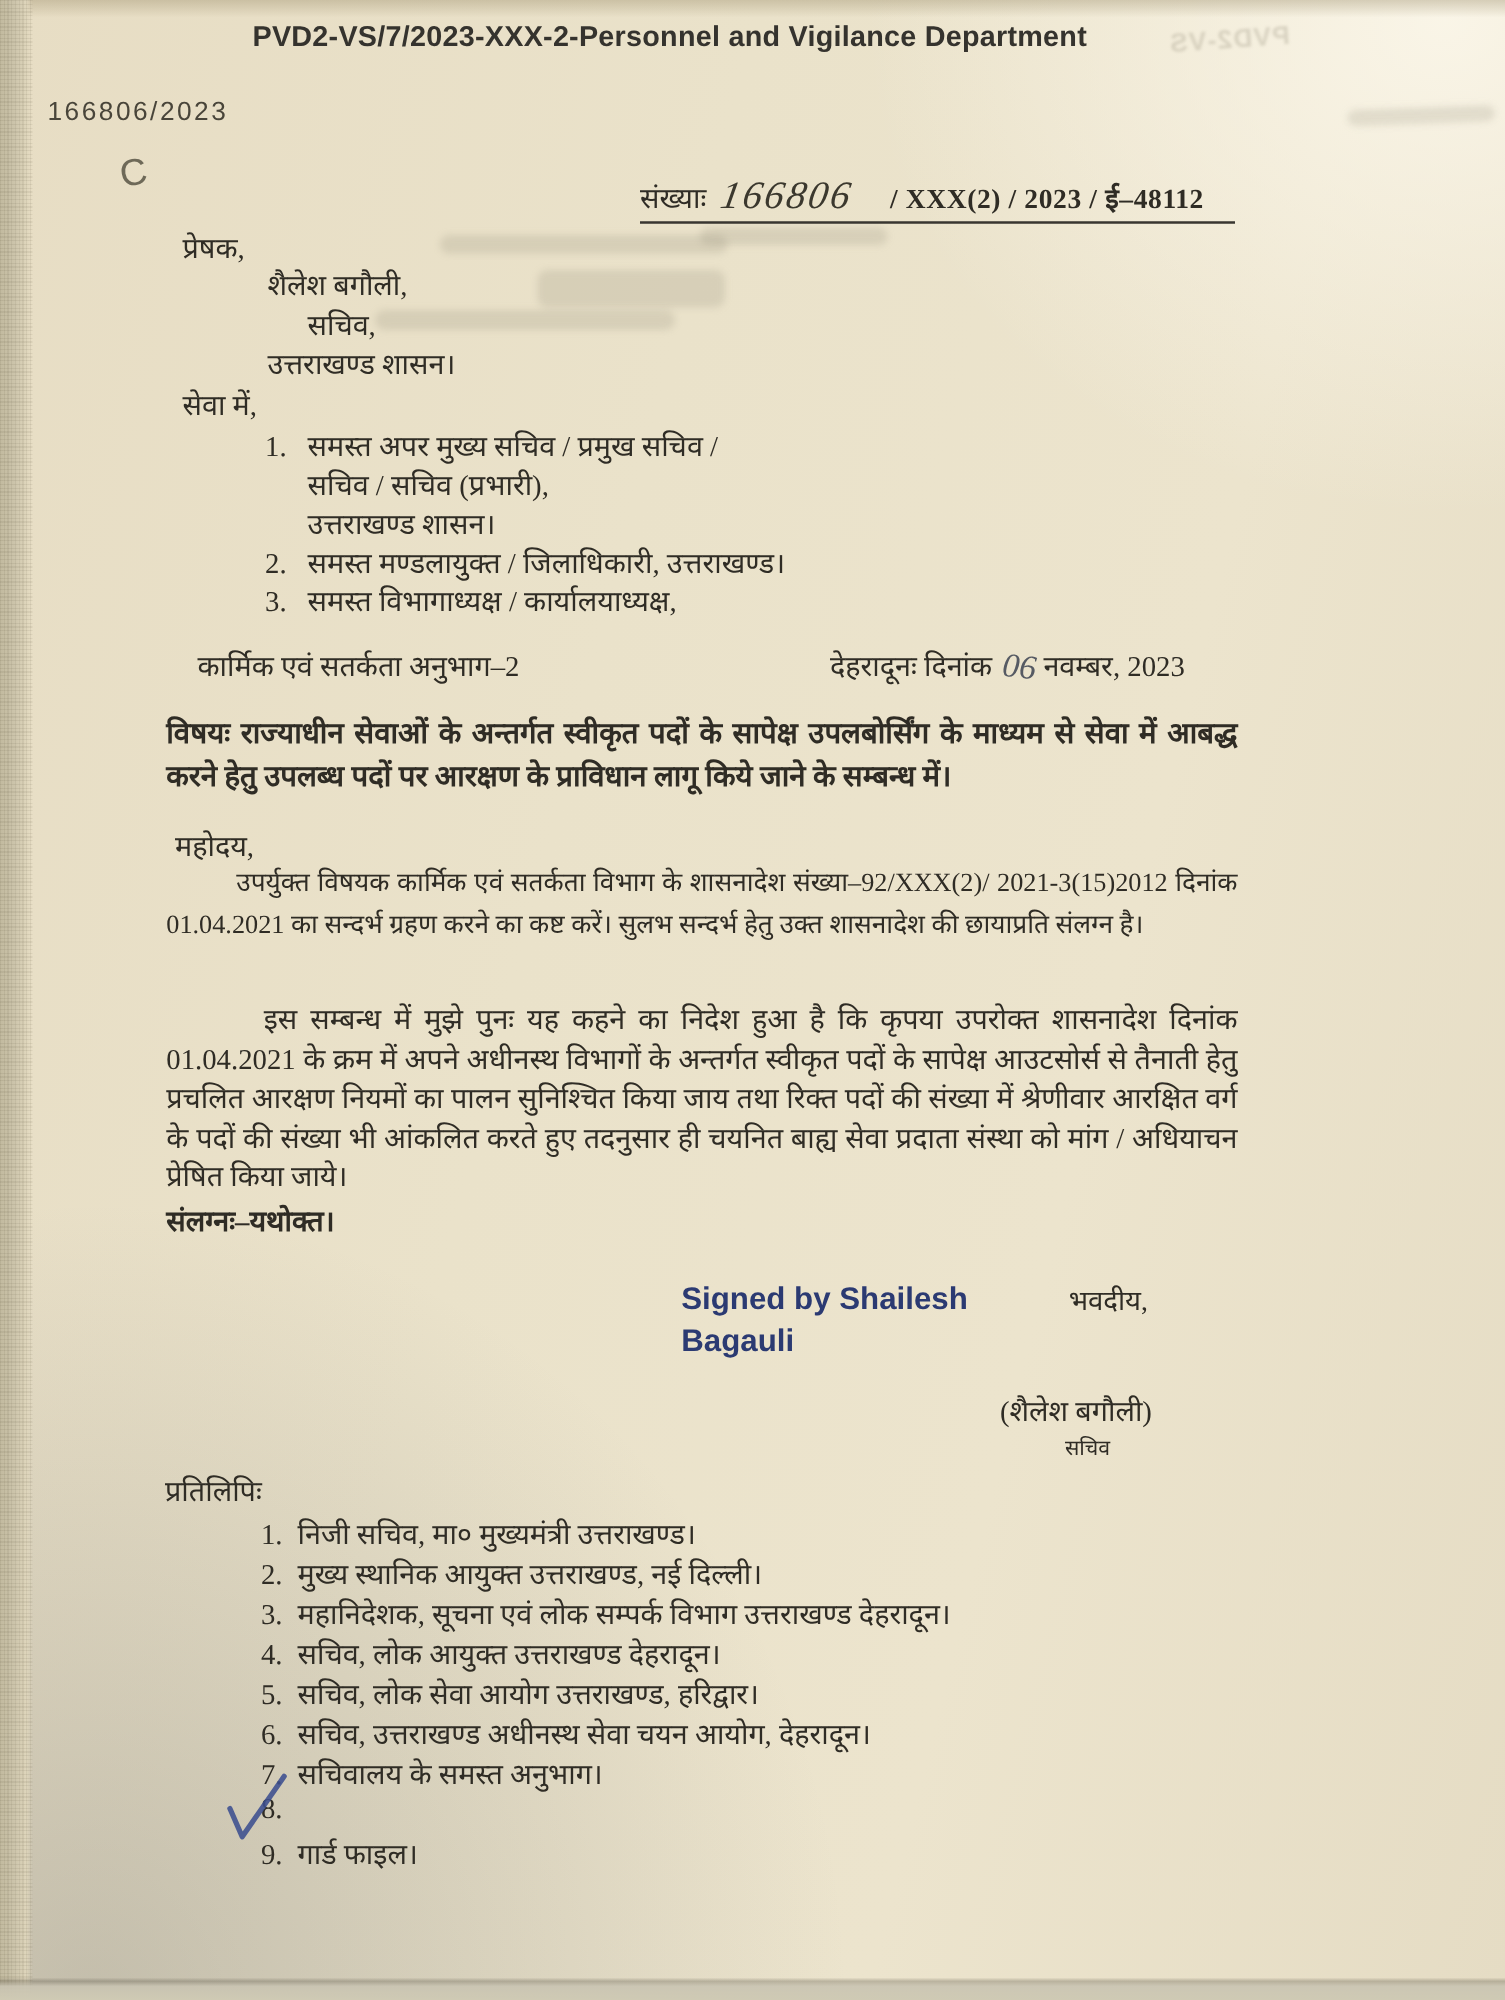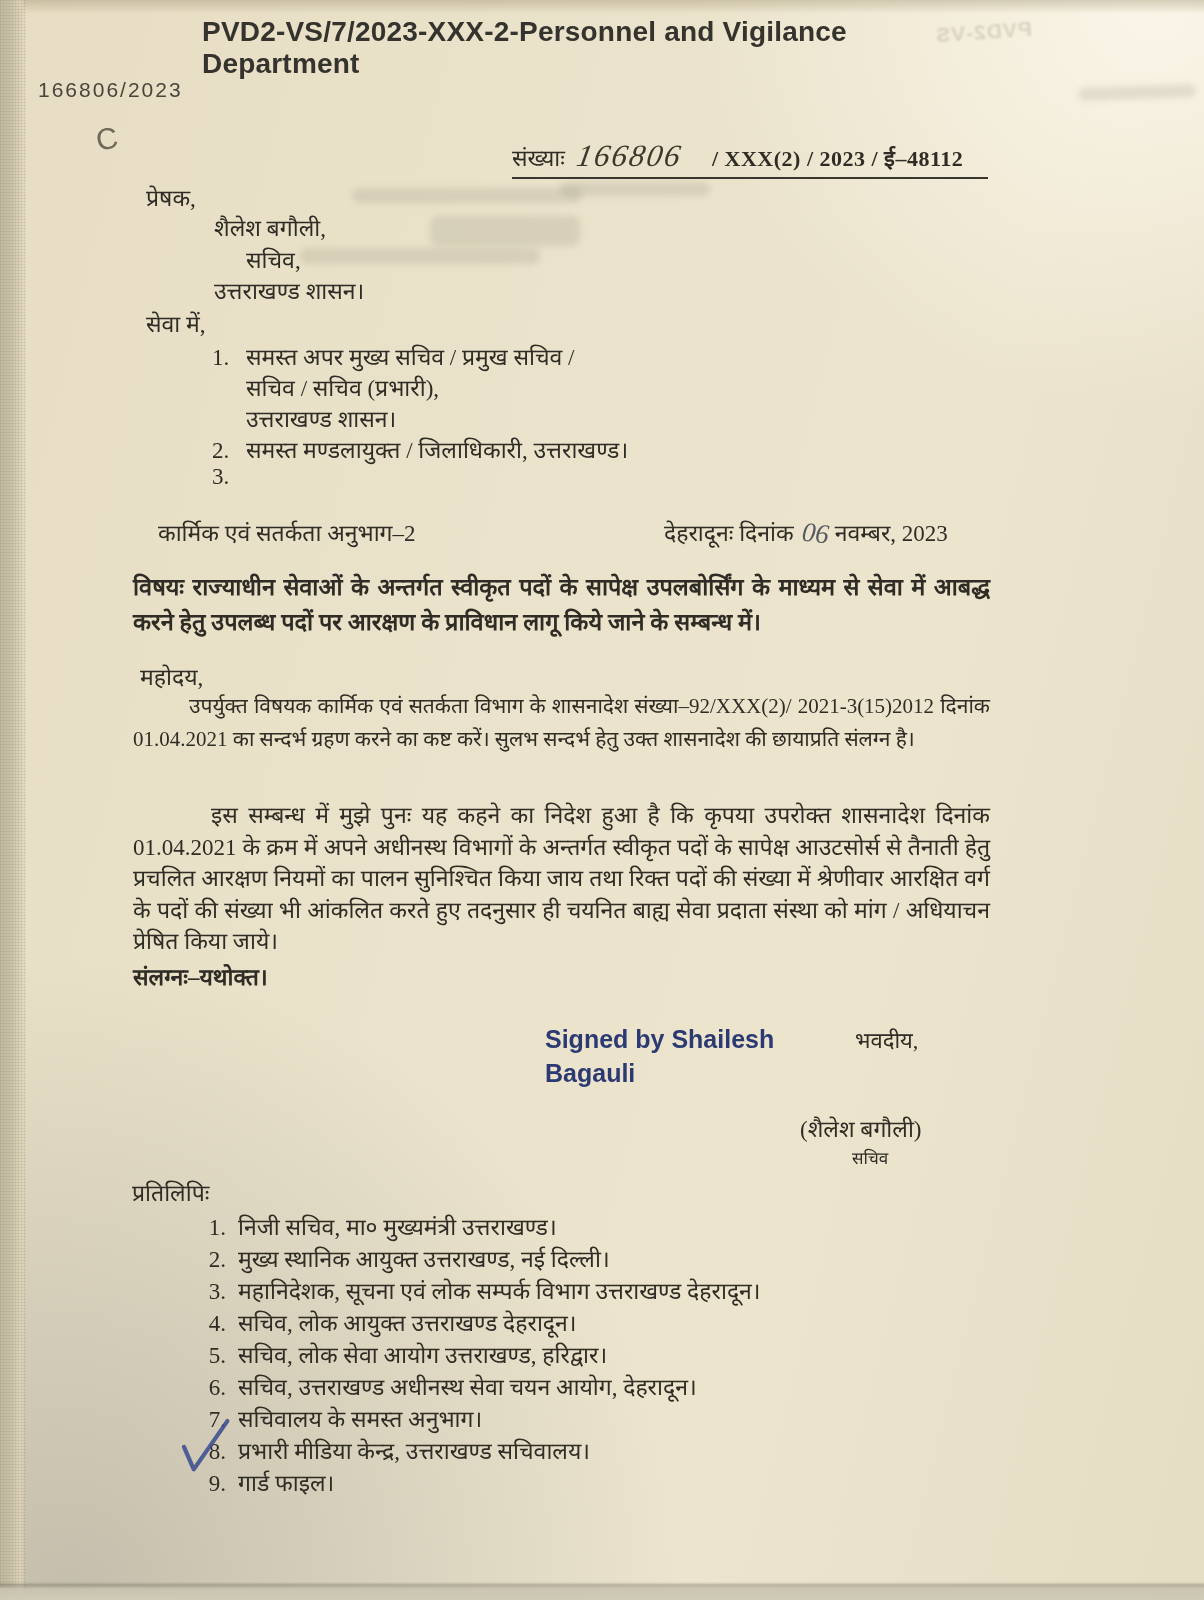--- a/index.html
+++ b/index.html
@@ -23,21 +23,21 @@
       repeating-linear-gradient(90deg, rgba(60,52,30,0.07) 0 1px, rgba(0,0,0,0) 1px 3px),
       linear-gradient(90deg,#c2ba9f 0%,#ccc4ab 45%,#ded5bb 80%,rgba(222,213,187,0) 100%);}
   .edge-top{left:0;top:0;width:1204px;height:14px;
     background:linear-gradient(180deg, rgba(148,134,98,0.35), rgba(148,134,98,0));}
   .edge-bottom{left:0;top:1582px;width:1204px;height:18px;
     background:linear-gradient(180deg, rgba(0,0,0,0) 0, rgba(95,90,75,0.35) 3px, rgba(201,196,178,0.9) 7px, #cfcab4 100%);}
   .smudge{background:rgba(140,133,114,0.20);filter:blur(3px);border-radius:8px;}
   .mirror-text{transform:scaleX(-1) rotate(4deg);filter:blur(1.3px);opacity:0.28;color:#8d8672;
     font-size:21px;letter-spacing:1px;font-weight:bold;}
   
-  .fileref{left:202px;top:16px;width:760px;font-size:28px;font-weight:600;color:#35332e;letter-spacing:0.2px;}
+  .fileref{left:202px;top:16px;width:760px;font-size:23px;font-weight:600;color:#35332e;letter-spacing:0.2px;}
   .docnum{left:38px;top:78px;font-size:21px;letter-spacing:2px;color:#49453a;}
   .cmark{left:96px;top:122px;font-size:30px;font-weight:300;color:#6e6958;transform:rotate(-10deg);}
   
   .refline{left:512px;top:138px;width:476px;border-bottom:2.5px solid #393630;padding-bottom:3px;
     display:flex;align-items:baseline;white-space:nowrap;}
   .reflabel{font-size:23px;font-weight:normal;}
   .refhand{font-size:31px;font-style:italic;transform:skewX(-10deg);letter-spacing:2px;color:#3b382e;margin:0 30px 0 12px;}
   .refrest{font-size:22px;font-weight:bold;letter-spacing:0.5px;text-align:center;}
   
   .t23{font-size:23px;line-height:29px;}
@@ -109,20 +109,21 @@
     </div>
     <div class="r-row r-cont">
       <span>उत्तराखण्ड शासन।</span>
     </div>
     <div class="r-row">
       <span class="r-num">2.</span>
       <span>समस्त मण्डलायुक्त / जिलाधिकारी, उत्तराखण्ड।</span>
     </div>
     <div class="r-row">
       <span class="r-num">3.</span>
+      <span>समस्त विभागाध्यक्ष / कार्यालयाध्यक्ष,</span>
     </div>
   </div>
 
   <div class="abs section-left hi">कार्मिक एवं सतर्कता अनुभाग–2</div>
   <div class="abs dateline hi">
     <span>देहरादूनः दिनांक</span>
     <span class="datehand">06</span>
     <span>नवम्बर, 2023</span>
   </div>
 
@@ -167,21 +168,20 @@
     <div class="c-row">
         <span class="c-num">6.</span>
         <span>सचिव, उत्तराखण्ड अधीनस्थ सेवा चयन आयोग, देहरादून।</span>
       </div>
     <div class="c-row">
         <span class="c-num">7.</span>
         <span>सचिवालय के समस्त अनुभाग।</span>
       </div>
     <div class="c-row">
         <span class="c-num">8.</span>
-        <span>प्रभारी मीडिया केन्द्र, उत्तराखण्ड सचिवालय।</span>
       </div>
     <div class="c-row">
         <span class="c-num">9.</span>
         <span>गार्ड फाइल।</span>
       </div>
   </div>
 
   <svg class="abs tick" width="52" height="56" viewBox="0 0 52 56">
     <path d="M46 2 L15 52 L4 30" fill="none" stroke="#3c4e90" stroke-width="4.2" stroke-linecap="round" stroke-linejoin="round" opacity="0.88" transform="rotate(3 26 28)"></path>
   </svg>

